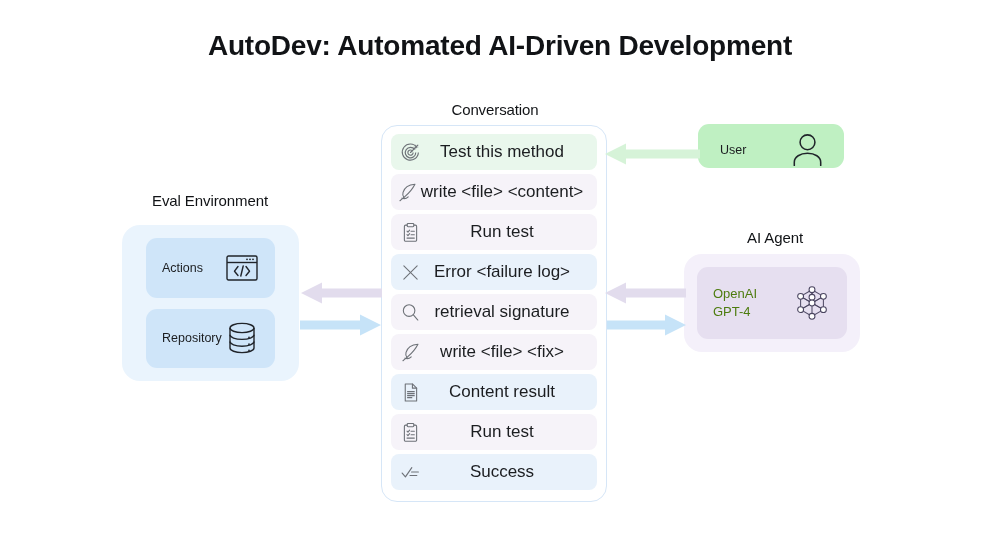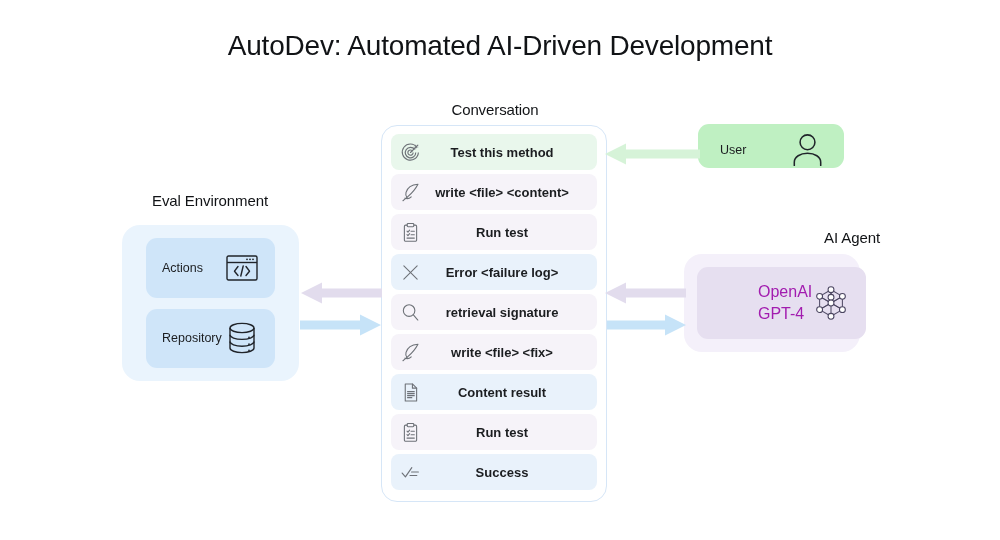--- a/index.html
+++ b/index.html
@@ -21,37 +21,37 @@
   }
 
   
   .page-title {
     position: absolute;
     top: 30px;
     left: 0;
     width: 1000px;
     text-align: center;
     font-size: 28px;
-    font-weight: 400;
+    font-weight: 700;
     letter-spacing: -0.2px;
     color: #111316;
   }
 
   
   .section-heading {
     position: absolute;
     font-size: 15px;
     font-weight: 400;
     color: #111316;
     text-align: center;
     letter-spacing: -0.1px;
   }
   #heading-eval      { left: 110px; top: 192px; width: 200px; }
   #heading-conversation { left: 385px; top: 101px; width: 220px; }
-  #heading-agent     { left: 700px; top: 229px; width: 180px; text-align: right; }
+  #heading-agent     { left: 685px; top: 229px; width: 180px; }
 
   
   #conversation-card {
     position: absolute;
     left: 381px;
     top: 125px;
     width: 226px;
     height: 377px;
     box-sizing: border-box;
     background: #ffffff;
@@ -82,25 +82,24 @@
     height: 26px;
     flex: 0 0 26px;
     display: flex;
     align-items: center;
     justify-content: center;
     color: #6e7278;
   }
   .conv-label {
     flex: 1;
     text-align: center;
-    font-size: 13px;
+    font-size: 17px;
     color: #1b1d20;
     padding-right: 10px;
     white-space: nowrap;
-    font-weight: bold;
   }
 
   
   #eval-panel {
     position: absolute;
     left: 122px;
     top: 225px;
     width: 177px;
     height: 156px;
     box-sizing: border-box;
@@ -151,25 +150,24 @@
     flex: 1;
     background: #e6dff0;
     border-radius: 11px;
     display: flex;
     align-items: center;
     justify-content: space-between;
     padding: 0 16px;
     box-sizing: border-box;
   }
   .agent-label {
-    font-size: 16px;
+    font-size: 13px;
     line-height: 1.35;
-    color: #a21caf;
+    color: #4d7c0f;
     white-space: pre-line;
-    margin-left: 45px;
   }
   .agent-icon {
     width: 38px;
     height: 38px;
     display: flex;
     align-items: center;
     justify-content: center;
     color: #4a4560;
   }
 

